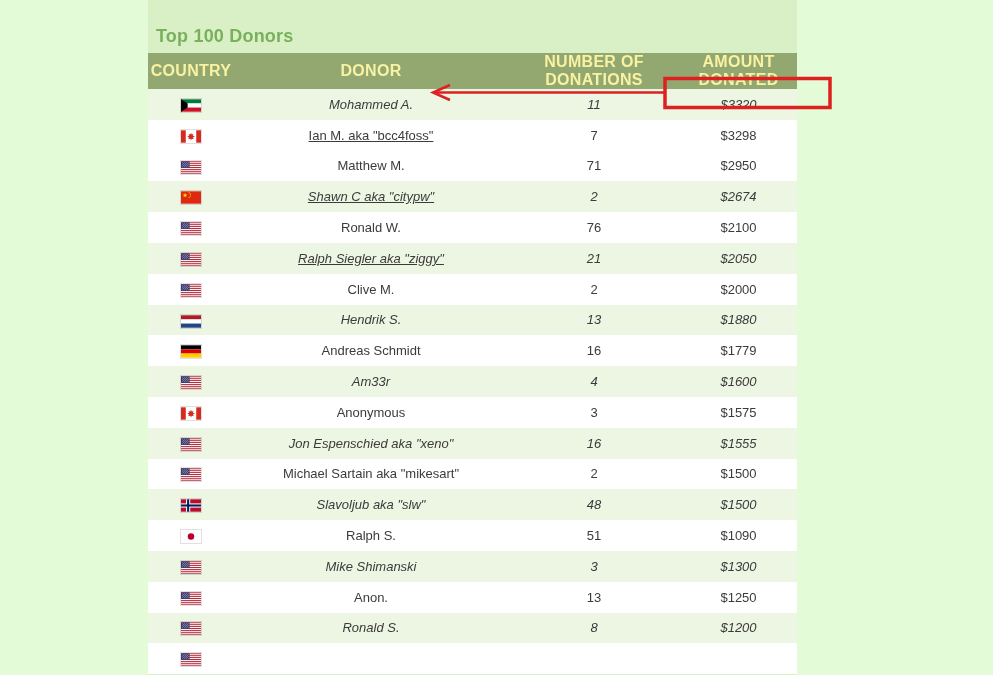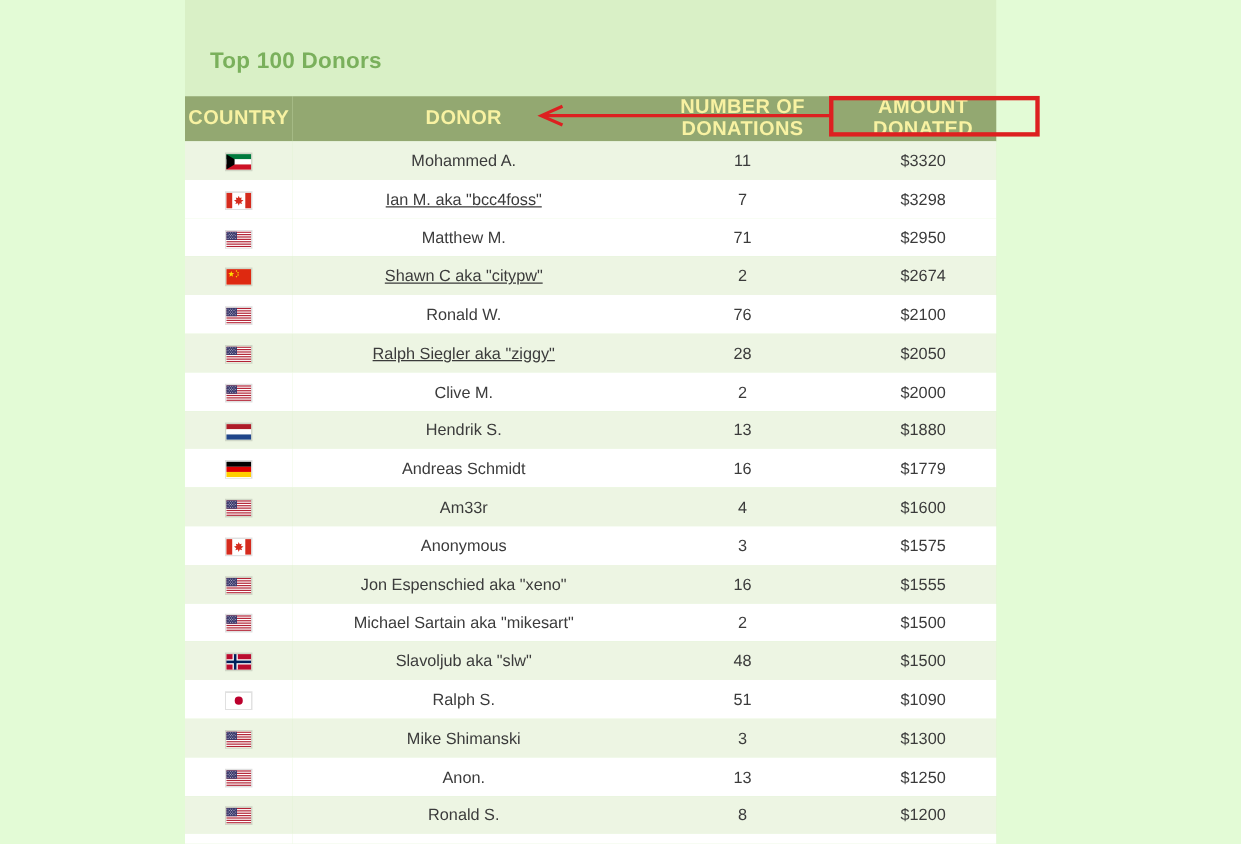--- a/index.html
+++ b/index.html
@@ -18,21 +18,21 @@
   }
   #content {
     position: absolute;
     left: 148px;
     top: 0;
     width: 649px;
     height: 675px;
     background: var(--content_bg, #d9f0c6);
   }
   .page-title {
-    margin: 12px;
+    margin: 0;
     padding: 26px 0 6px 8px;
     font-size: 18px;
     font-weight: bold;
     color: var(--title_color, #7ab05c);
     letter-spacing: 0.2px;
   }
   table.donors {
     border-collapse: collapse;
     table-layout: fixed;
     width: 649px;
@@ -48,21 +48,21 @@
     padding: 0;
   }
   table.donors td {
     height: 30.8px;
     padding: 0;
     text-align: center;
     font-size: 13px;
     color: var(--text_color, #3b3b3b);
     vertical-align: middle;
   }
-  tr.row-odd  { background: var(--row_alt, #edf5e3); }
+  tr.row-odd  { background: var(--row_alt, #edf5e3); font-style: italic; }
   tr.row-even { background: #ffffff; }
   .flag {
     display: inline-block;
     width: 20px;
     height: 13px;
     line-height: 0;
     box-shadow: 0 0 0 1px rgba(0,0,0,0.12);
     vertical-align: middle;
   }
   .flag svg { display: block; }
@@ -229,21 +229,21 @@
                   <circle cx="7.5" cy="3.4" r="0.38" fill="#fff"></circle>
                   <circle cx="2.5" cy="4.6" r="0.38" fill="#fff"></circle>
                   <circle cx="4.5" cy="4.6" r="0.38" fill="#fff"></circle>
                   <circle cx="6.5" cy="4.6" r="0.38" fill="#fff"></circle>
                   <circle cx="1.5" cy="5.8" r="0.38" fill="#fff"></circle>
                   <circle cx="3.5" cy="5.8" r="0.38" fill="#fff"></circle>
                   <circle cx="5.5" cy="5.8" r="0.38" fill="#fff"></circle>
                   <circle cx="7.5" cy="5.8" r="0.38" fill="#fff"></circle>
                 </svg></span></td>
             <td class="col-donor"><a href="#">Ralph Siegler aka "ziggy"</a></td>
-            <td class="col-donations">28</td>
+            <td class="col-donations">21</td>
             <td class="col-amount">$2050</td>
           </tr>
           <tr class="row-even">
             <td class="col-country"><span class="flag" title="United States"><svg xmlns="http://www.w3.org/2000/svg" width="20" height="13" viewBox="0 0 21 13">
                   <rect width="21" height="13" fill="#fff"></rect>
                   <rect y="0" width="21" height="1" fill="#b22234"></rect>
                   <rect y="2" width="21" height="1" fill="#b22234"></rect>
                   <rect y="4" width="21" height="1" fill="#b22234"></rect>
                   <rect y="6" width="21" height="1" fill="#b22234"></rect>
                   <rect y="8" width="21" height="1" fill="#b22234"></rect>

